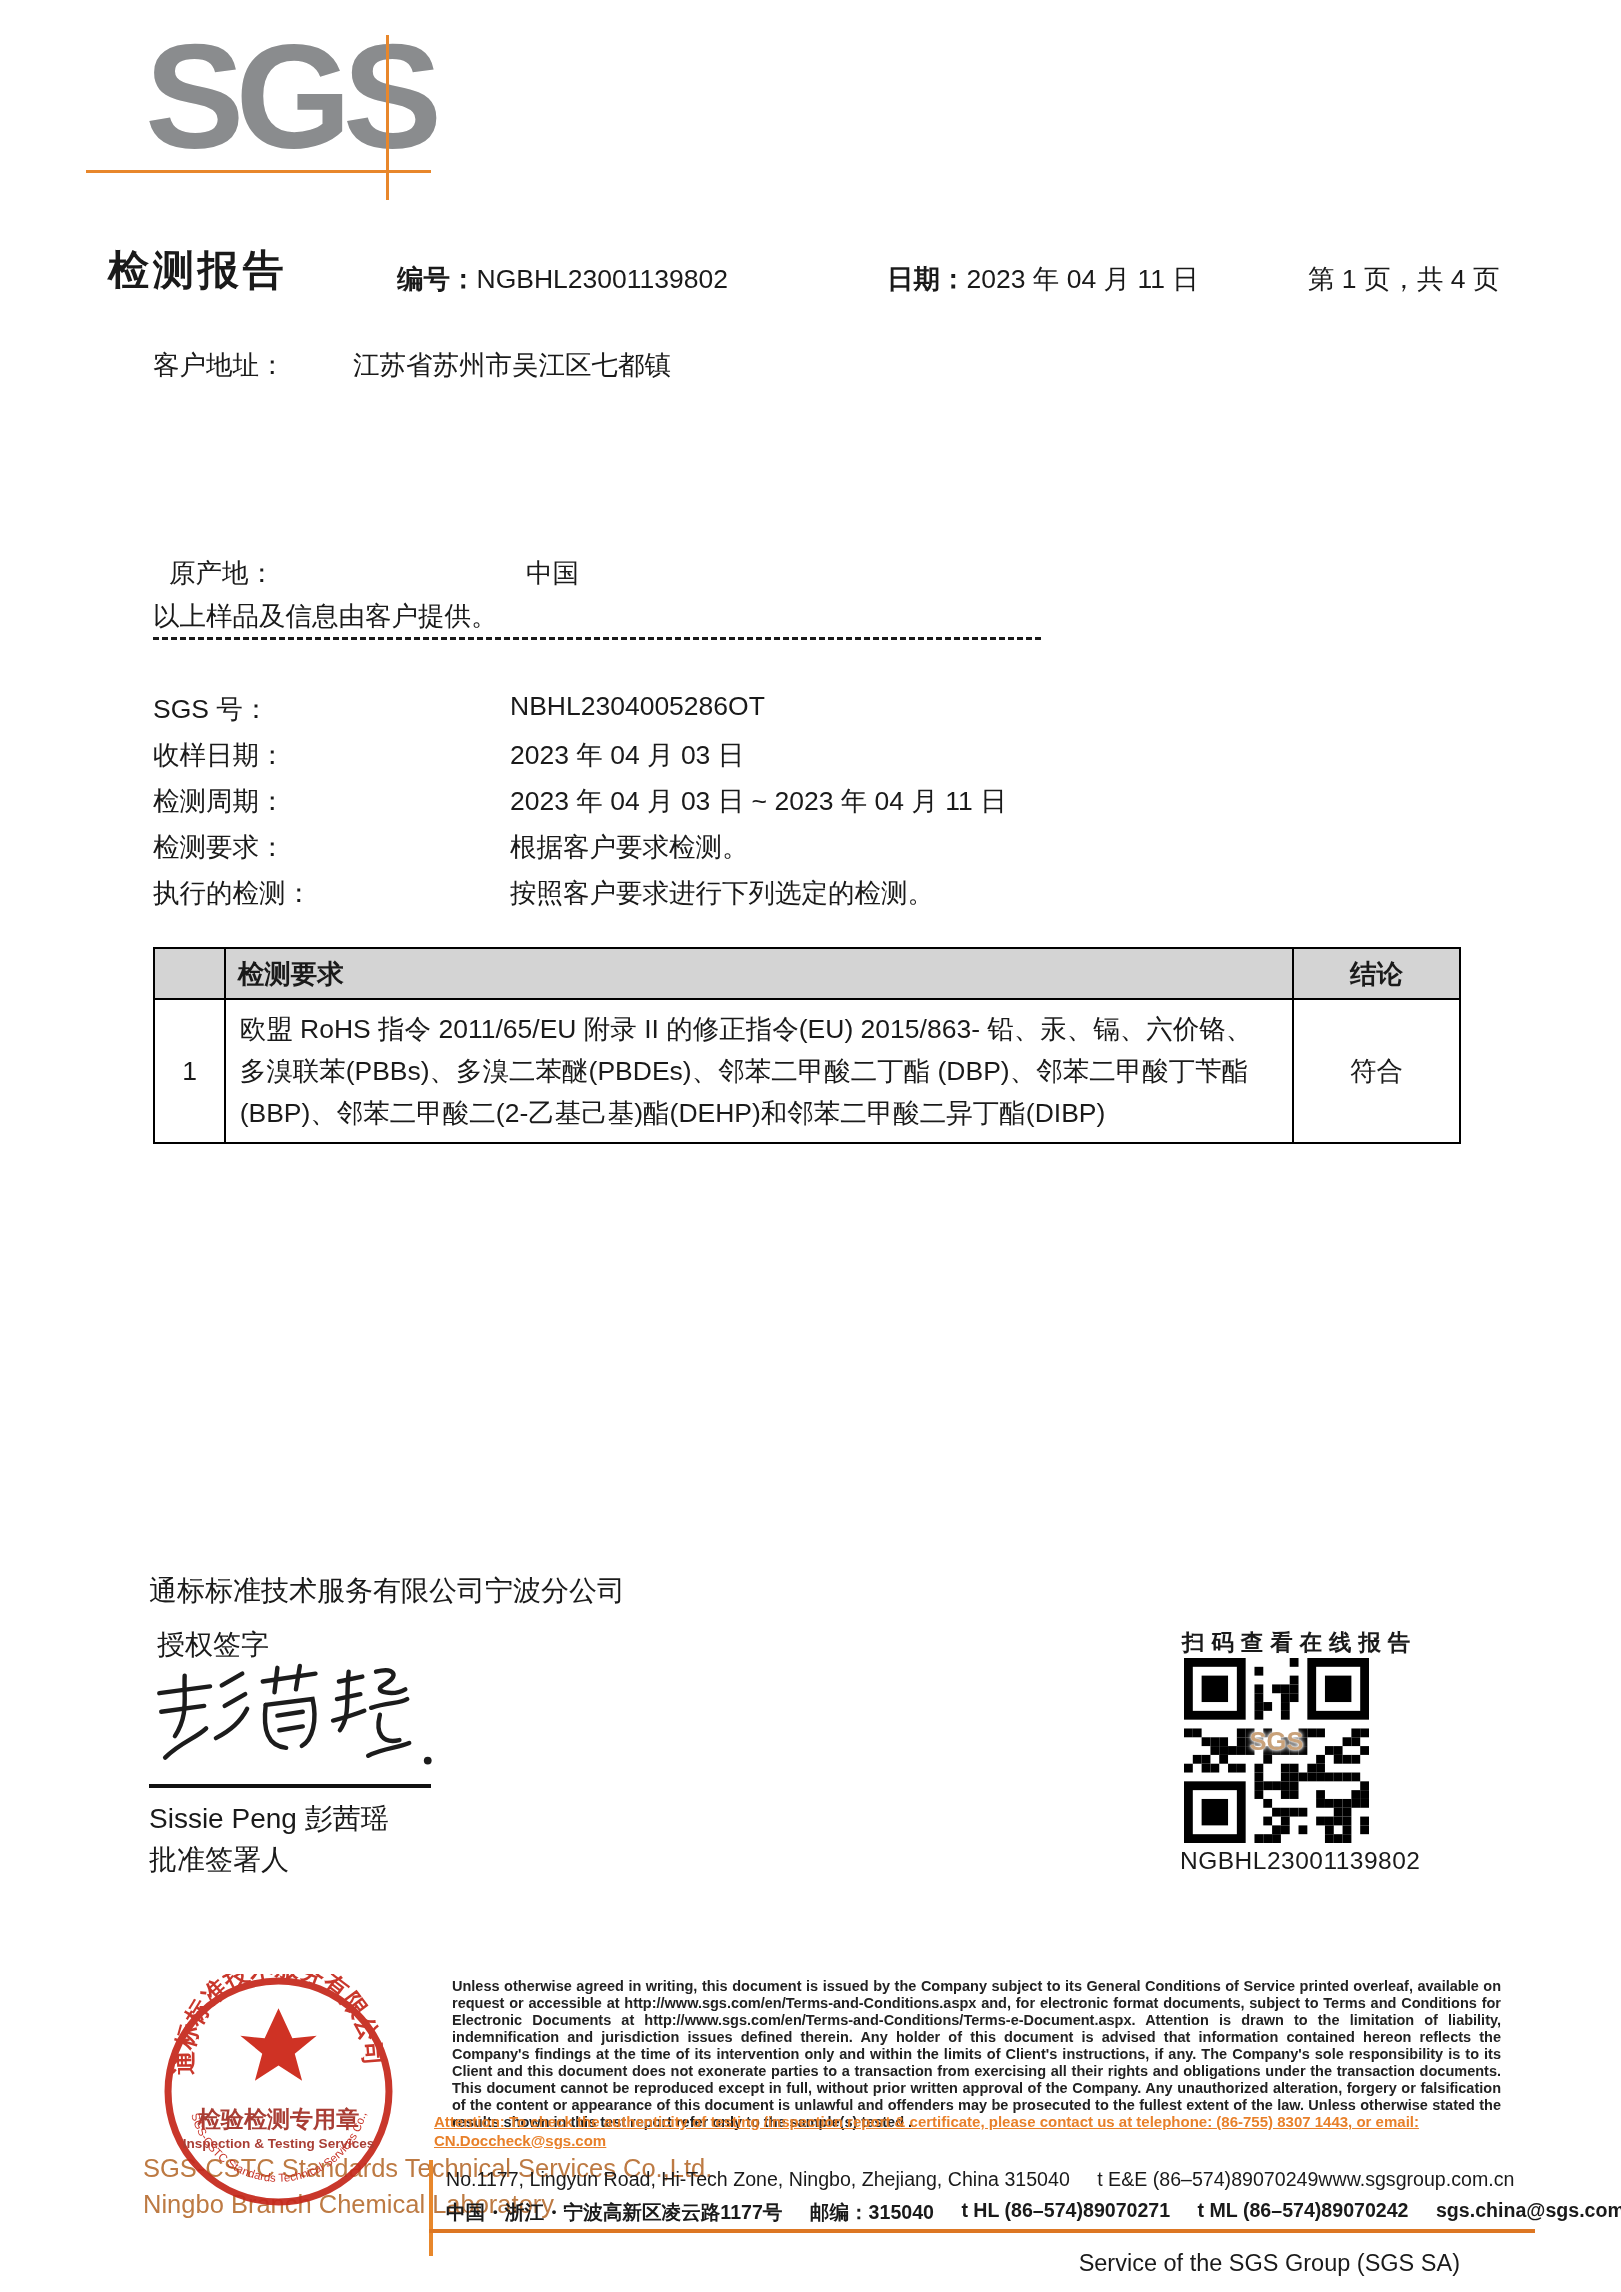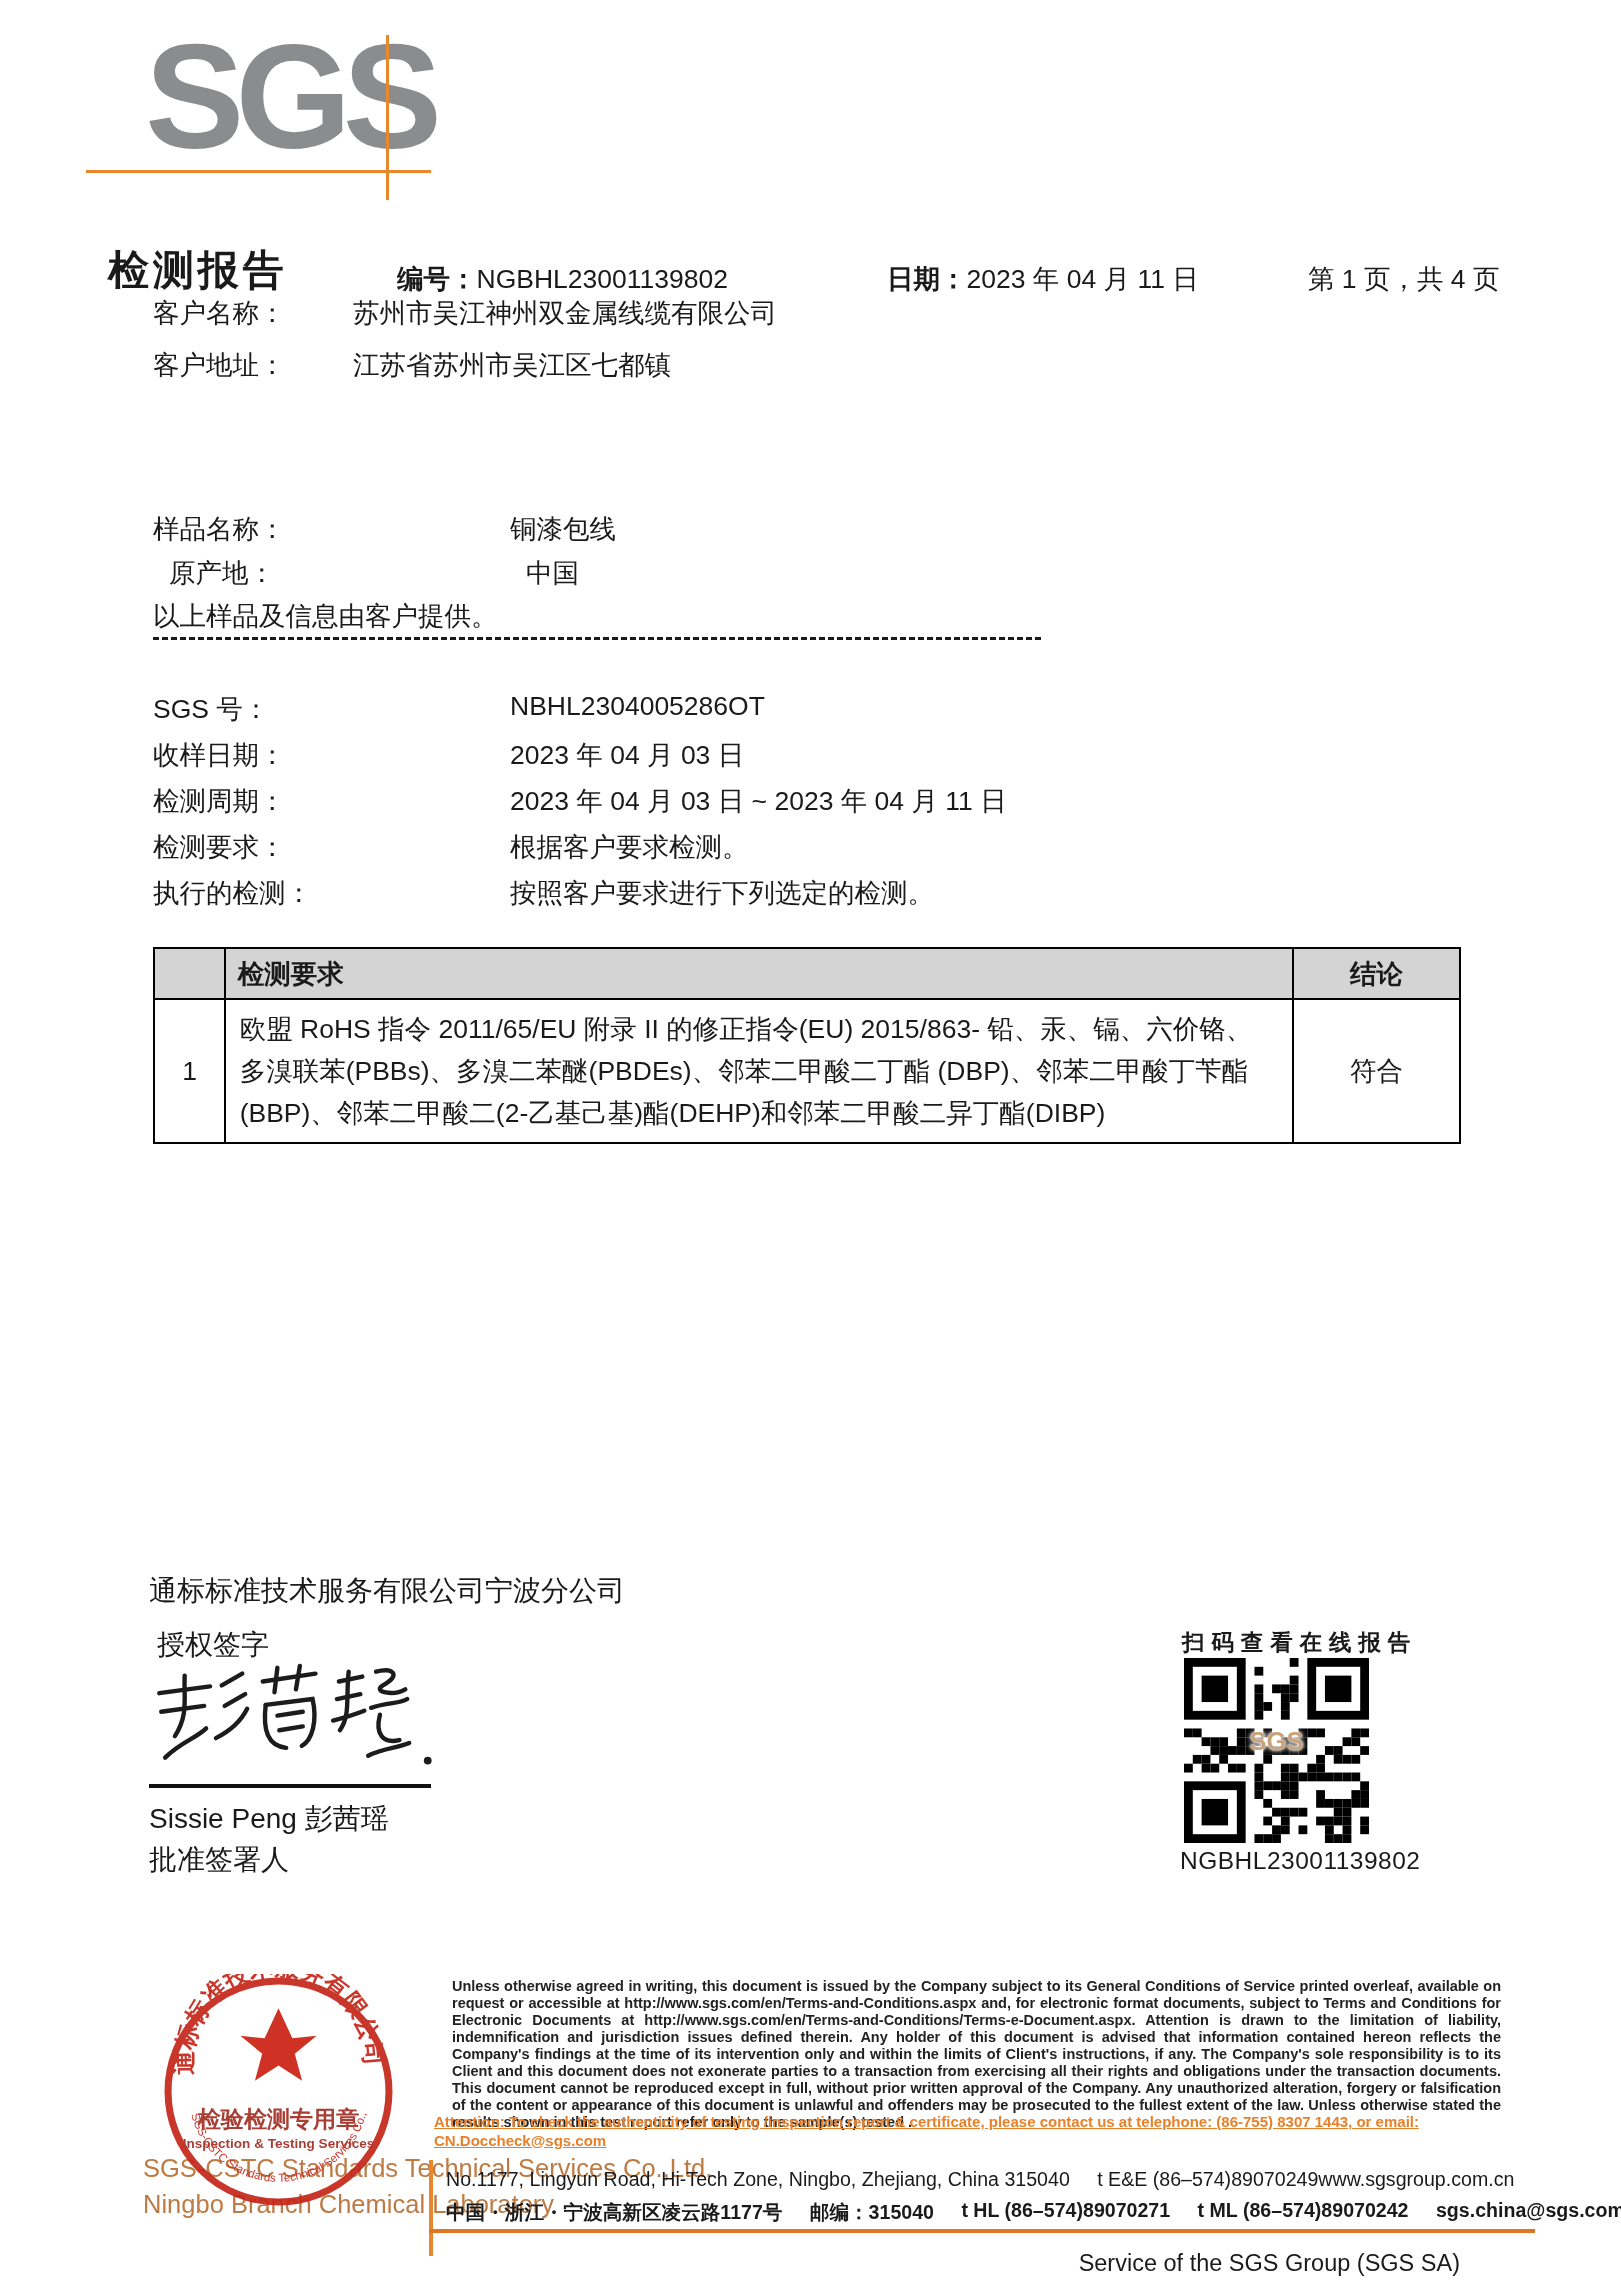--- a/index.html
+++ b/index.html
@@ -78,33 +78,25 @@
 
   <div class="doc-title">检测报告</div>
   <div class="hdr" style="left:397px;">
     <b>编号：</b><span>NGBHL23001139802</span>
   </div>
   <div class="hdr" style="left:887px;">
     <b>日期：</b><span>2023 年 04 月 11 日</span>
   </div>
   <div class="hdr" style="left:1308px;">第 1 页，共 4 页</div>
 
-  <div class="row" style="top:295px;">
-    <span class="lbl">客户名称：</span>
-    <span>苏州市吴江神州双金属线缆有限公司</span>
-  </div>
   <div class="row" style="top:347px;">
     <span class="lbl">客户地址：</span>
     <span>江苏省苏州市吴江区七都镇</span>
   </div>
 
-  <div class="row wide" style="top:511px;">
-    <span class="lbl">样品名称：</span>
-    <span>铜漆包线</span>
-  </div>
   <div class="row wide" style="top:555px;margin-left:16px;">
     <span class="lbl">原产地：</span>
     <span>中国</span>
   </div>
   <div class="note" style="top:598px;">以上样品及信息由客户提供。</div>
   <div class="dashes"></div>
 
   <div class="row wide" style="top:691px;">
     <span class="lbl">SGS 号：</span>
     <span>NBHL2304005286OT</span>

